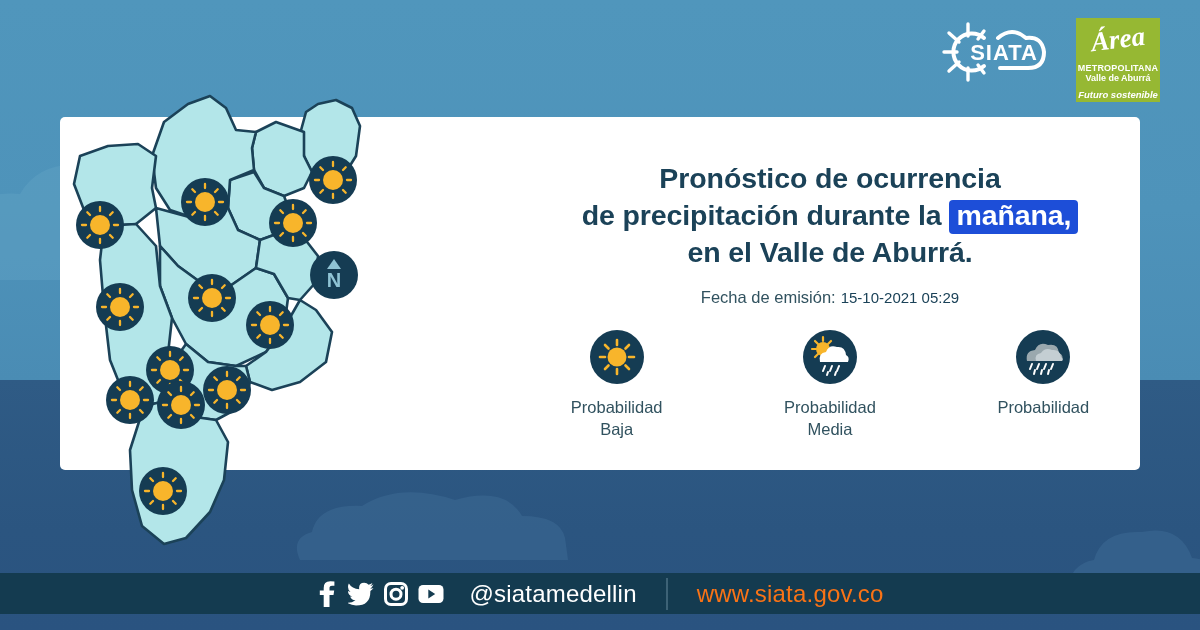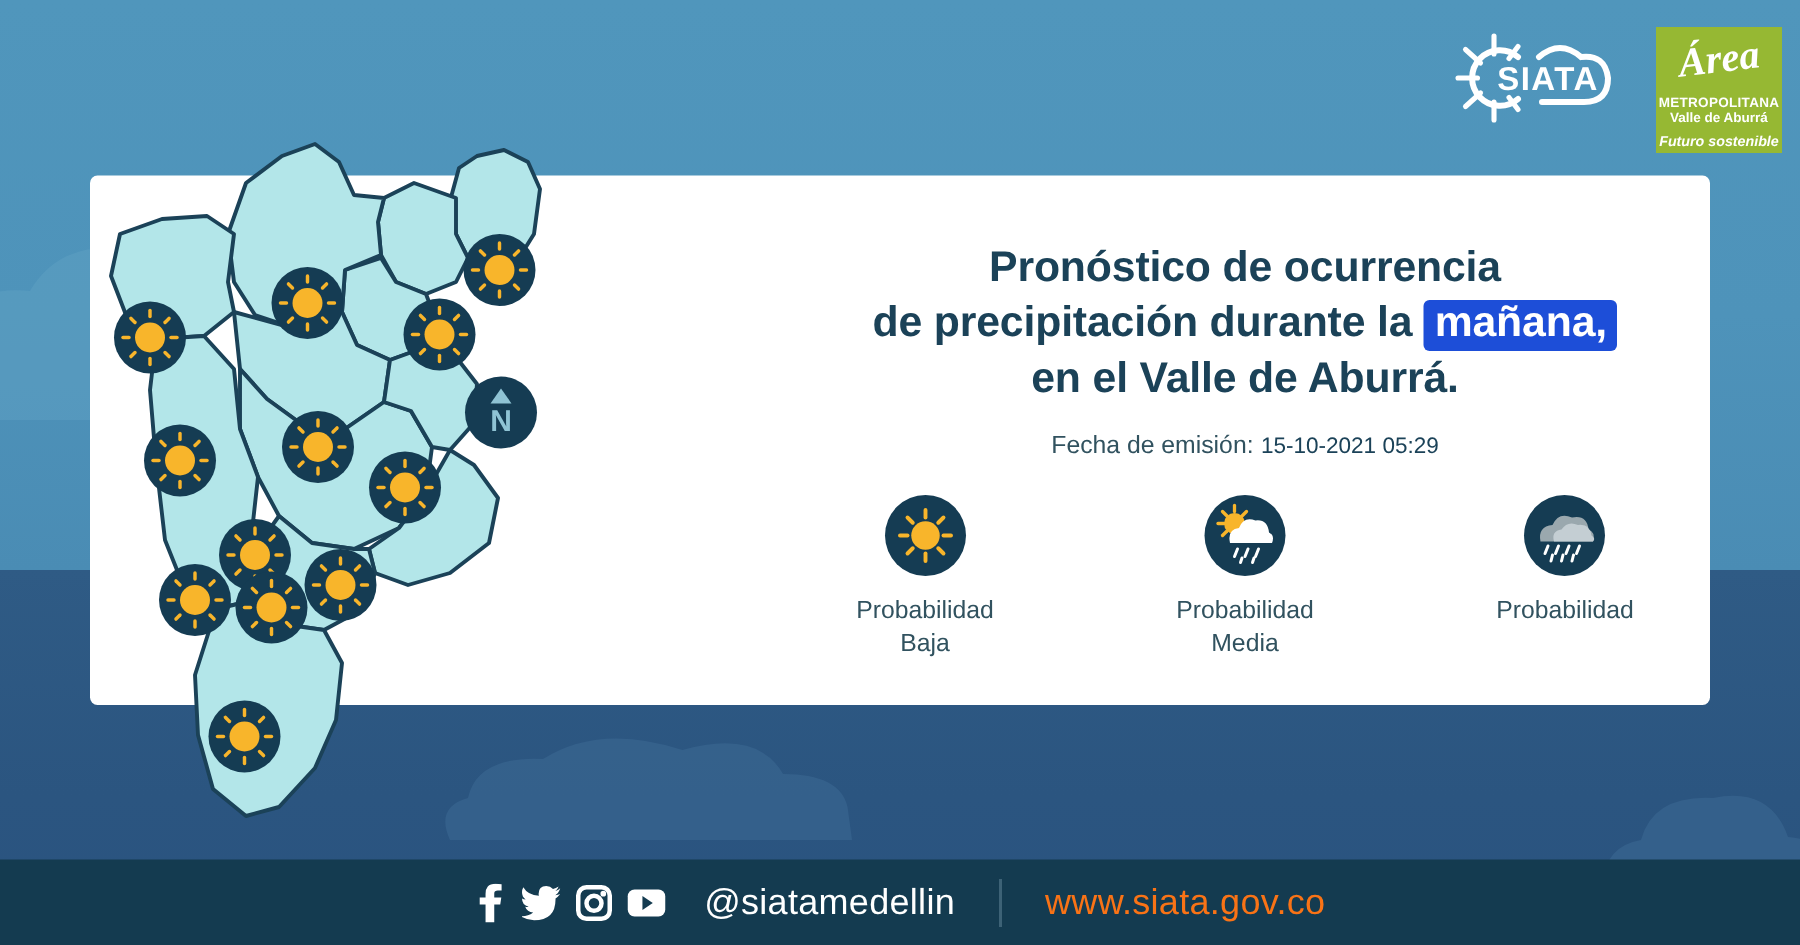--- a/index.html
+++ b/index.html
@@ -15,21 +15,21 @@
     position:absolute; left:0; top:0; width:1200px; height:380px;
     background:linear-gradient(180deg,#5096bc 0%,#4e93ba 55%,#4a8cb4 100%);
   }
   .bg-bottom {
     position:absolute; left:0; top:380px; width:1200px; height:250px;
     background:linear-gradient(180deg,#2f5b85 0%,#2b5580 60%,#2a5380 100%);
   }
   .cloud-bg { position:absolute; opacity:.55; }
 
   
-  .logos { position:absolute; right:12px; top:18px; display:flex; align-items:flex-start; gap:16px; }
+  .logos { position:absolute; right:40px; top:18px; display:flex; align-items:flex-start; gap:16px; }
   .siata-logo { width:122px; height:72px; position:relative; }
   .siata-text {
     position:absolute; left:30px; top:22px; width:72px;
     color:#ffffff; font-size:22px; font-weight:bold; letter-spacing:1px;
     text-align:center; font-family:"Liberation Sans", sans-serif;
   }
   .ama-logo {
     width:84px; height:84px; background:#96b833; position:relative;
     display:flex; flex-direction:column; align-items:center; padding-top:4px;
   }
@@ -71,21 +71,21 @@
   
   .legend { position:absolute; left:510px; top:330px; width:640px;
             display:flex; justify-content:space-around; }
   .leg-item { width:180px; text-align:center; }
   .leg-icon { width:54px; height:54px; border-radius:50%; background:#153c53;
               margin:0 auto 12px auto; position:relative; }
   .leg-label { color:#31525f; font-size:16.5px; line-height:1.35; }
 
   
   .footer {
-    position:absolute; left:0; top:573px; width:1200px; height:57px;
+    position:absolute; left:0; top:573px; width:1200px; height:41px;
     background:#143b50; display:flex; align-items:center; justify-content:center; gap:3px;
   }
   .social { display:flex; align-items:center; gap:10px; }
   .handle { color:#ffffff; font-size:24px; margin-left:22px; letter-spacing:.2px; }
   .divider { width:2px; height:32px; background:#3d6276; margin:0 26px; }
   .site { color:#f97316; font-size:24px; letter-spacing:.2px; }
 </style>
 </head>
 <body>
 

